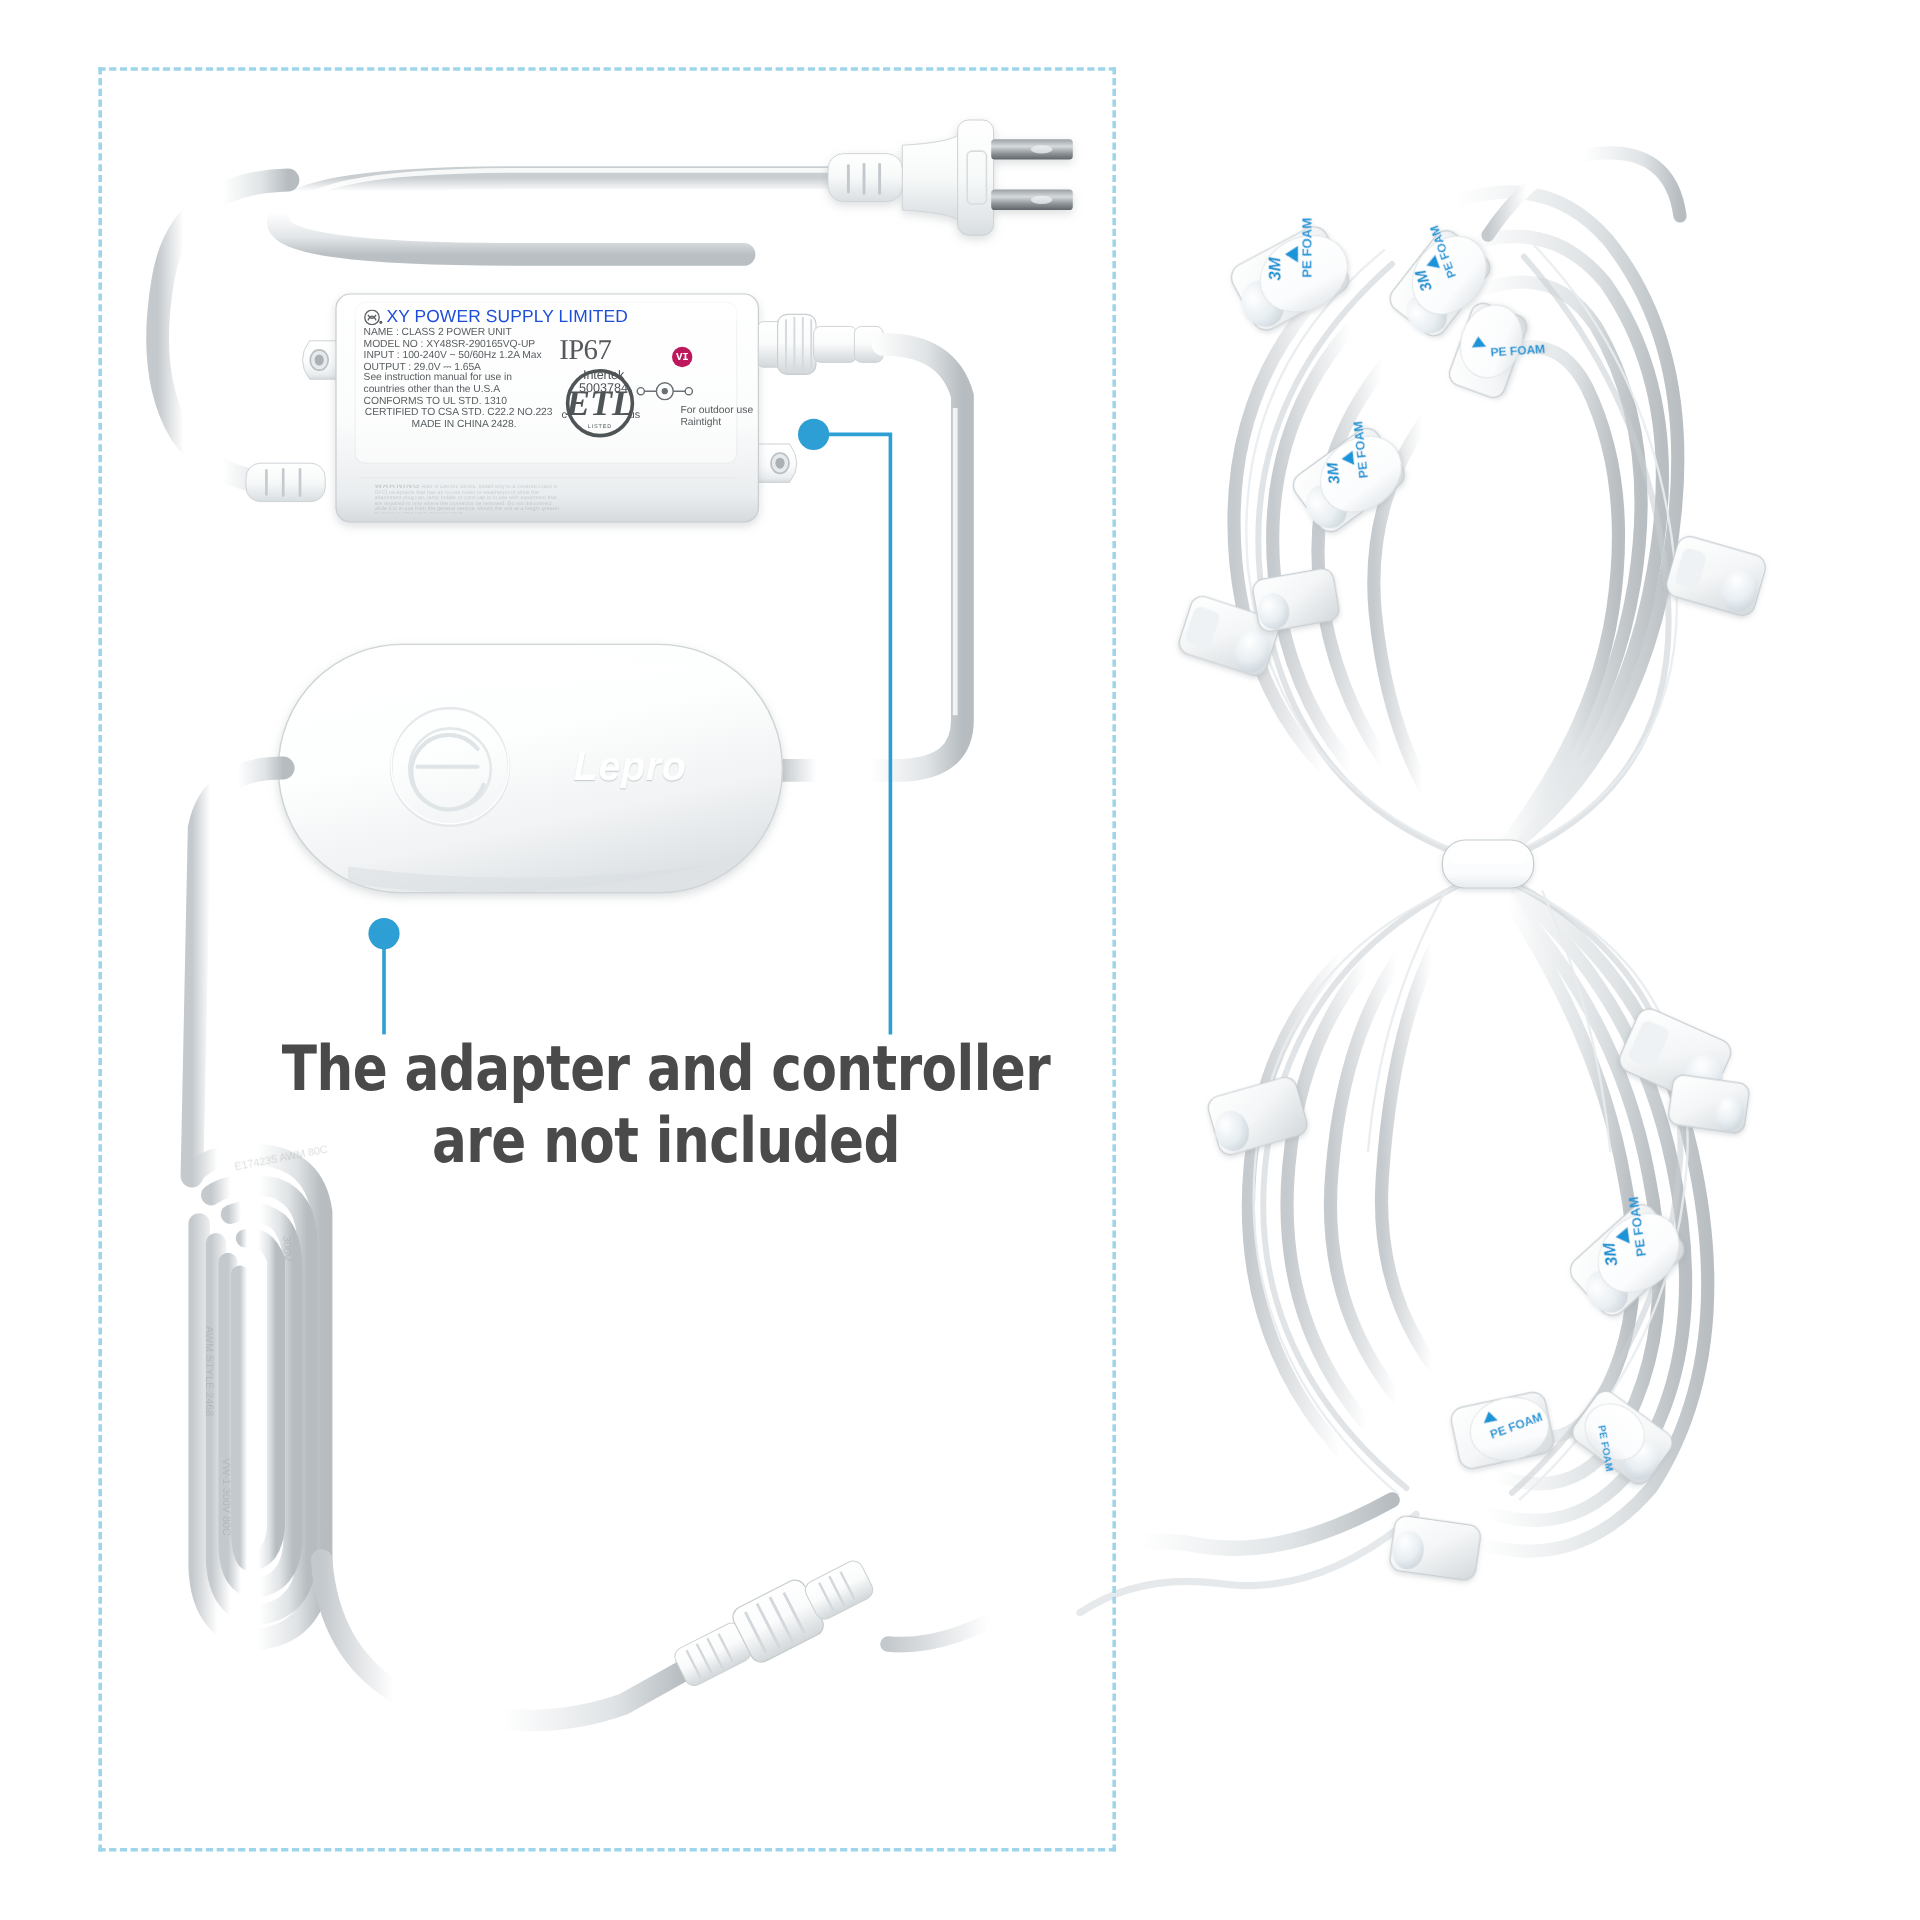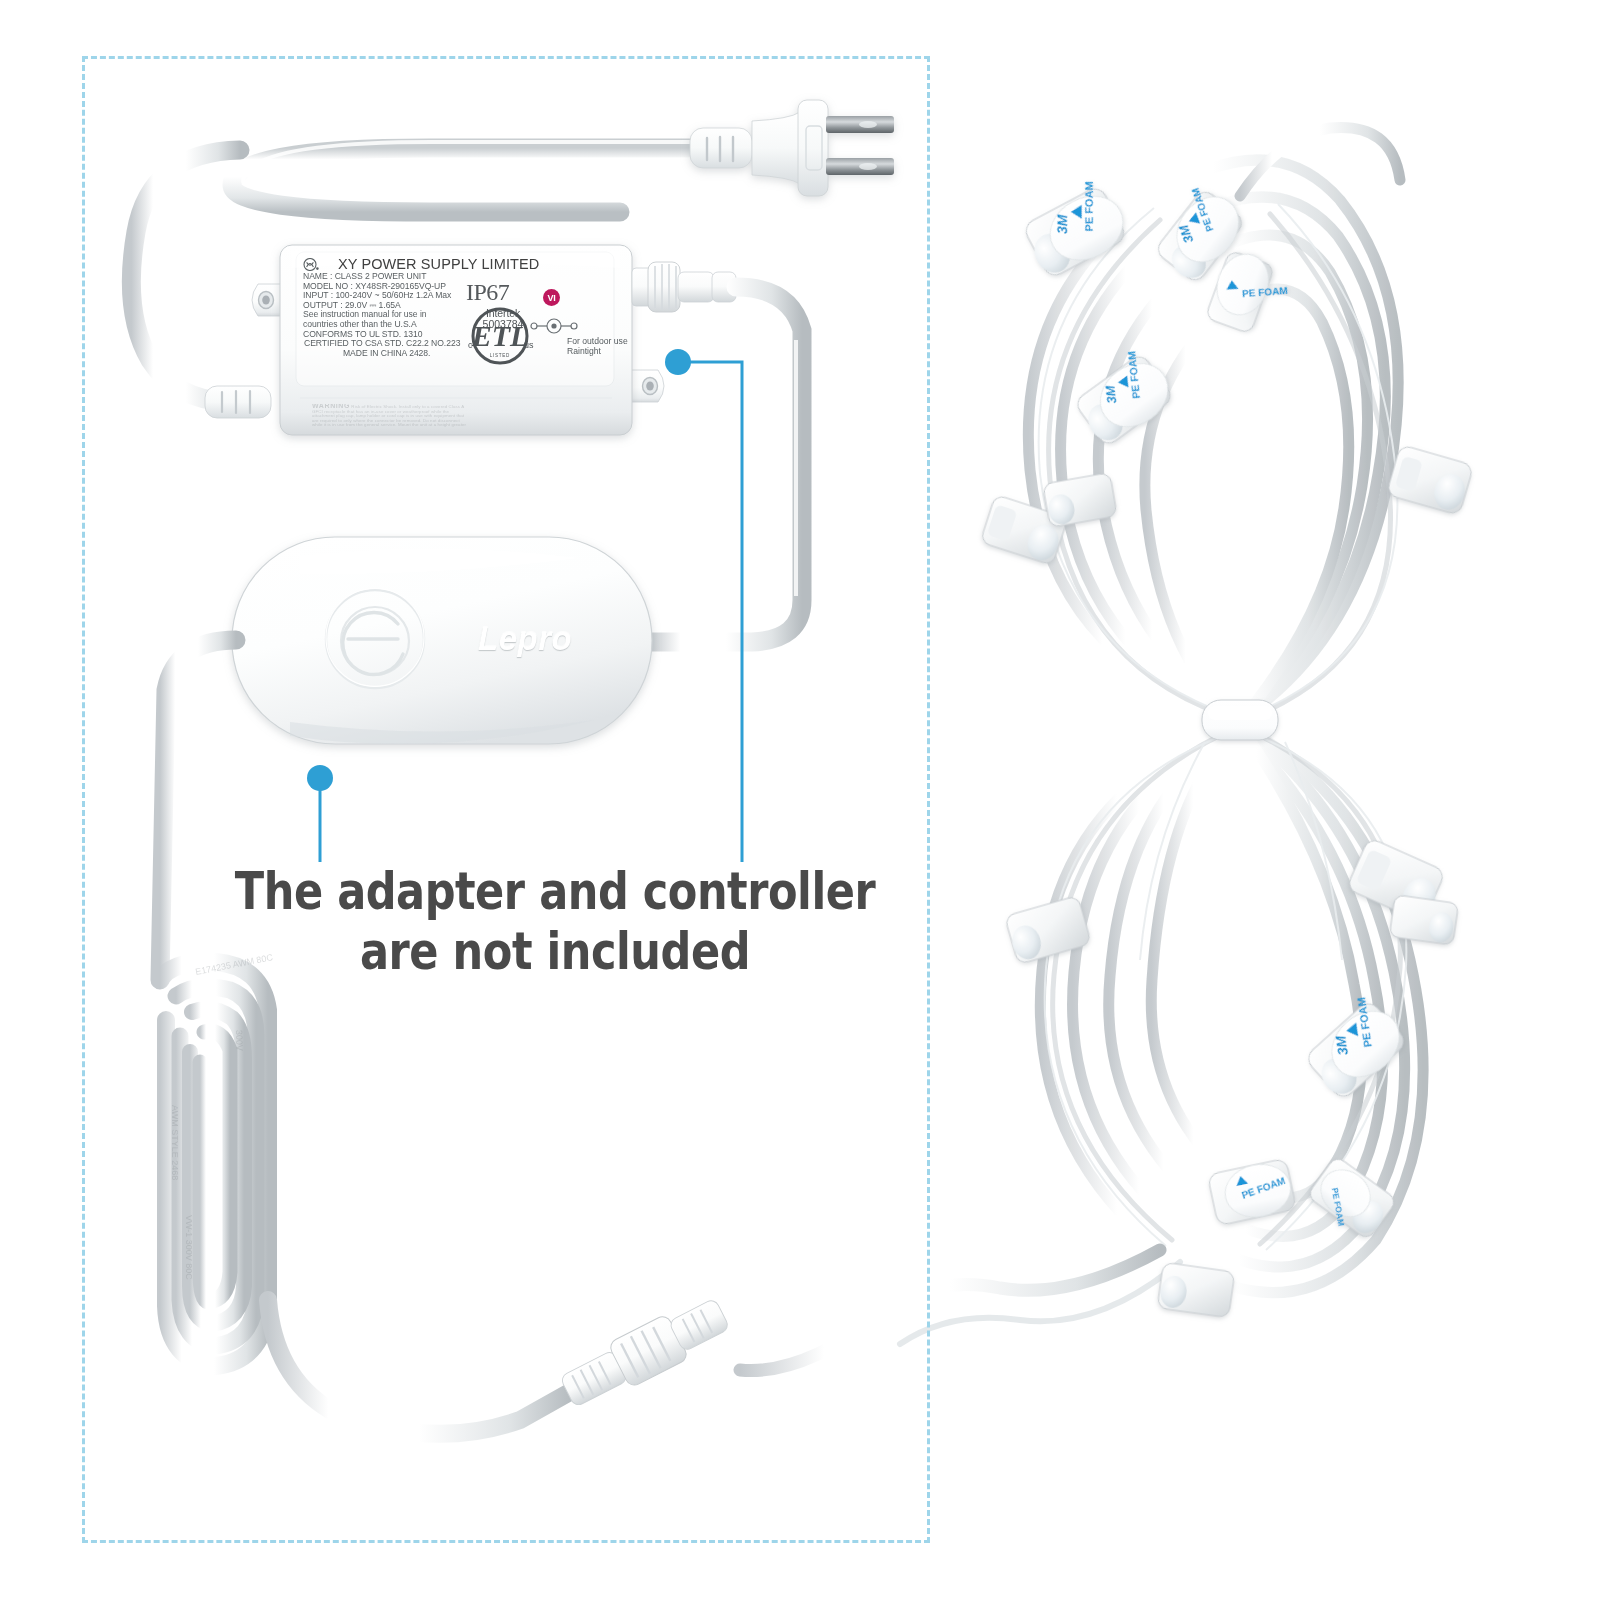--- a/index.html
+++ b/index.html
@@ -61,25 +61,25 @@
     top: 256px;
     width: 290px;
     height: 122px;
     color: #555b5e;
     font-family: "Liberation Sans", sans-serif;
     pointer-events: none;
   }
   #adapter-label .brandrow {
     display: flex;
     align-items: center;
-    gap: 19px;
+    gap: 3px;
     font-size: 14.5px;
     letter-spacing: 0.1px;
     white-space: nowrap;
-    color: #404040;
+    color: #1d4ed8;
   }
   #adapter-label .spec {
     font-size: 8.6px;
     line-height: 9.6px;
     letter-spacing: -0.05px;
     white-space: nowrap;
     color: #585e61;
   }
   #adapter-label .spec-center1 { padding-left: 1px; }
   #adapter-label .spec-center2 { padding-left: 40px; }
@@ -118,34 +118,35 @@
     top: 337px;
     font-size: 8.6px;
     line-height: 9.8px;
     color: #555b5e;
     white-space: nowrap;
     pointer-events: none;
     padding-left: 40px;
   }
   #vi-mark {
     position: absolute;
-    left: 543px;
+    left: 560px;
     top: 289px;
     width: 17px;
     height: 17px;
     border-radius: 50%;
     background: #be185d;
     color: #fff;
     font-size: 9px;
     font-weight: bold;
     display: flex;
     align-items: center;
     justify-content: center;
     letter-spacing: -0.3px;
     pointer-events: none;
+    font-family: Liberation Mono, monospace;
   }
   #warning-strip {
     position: absolute;
     left: 312px;
     top: 404px;
     width: 294px;
     height: 24px;
     pointer-events: none;
     opacity: 0.30;
     overflow: hidden;

